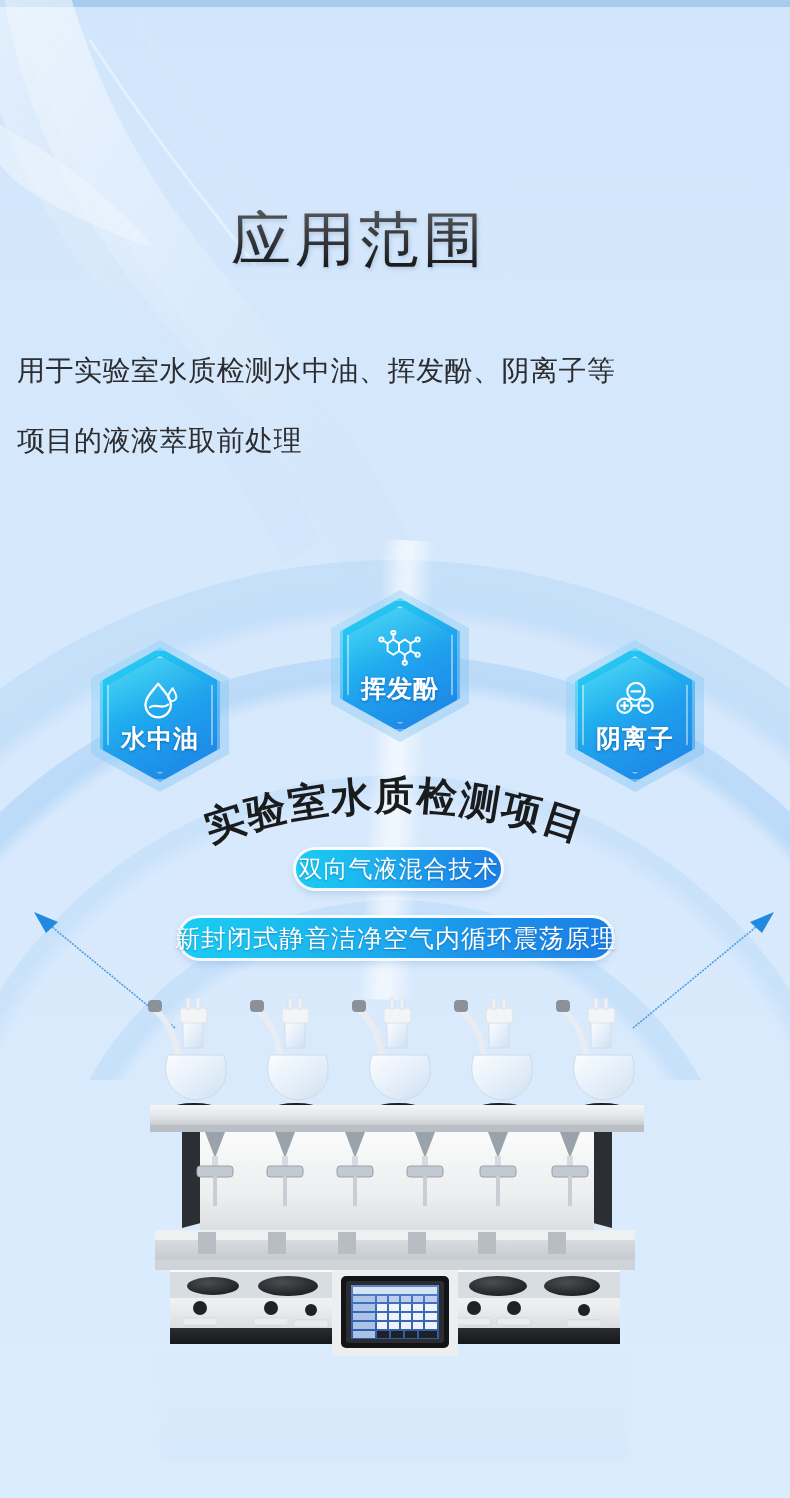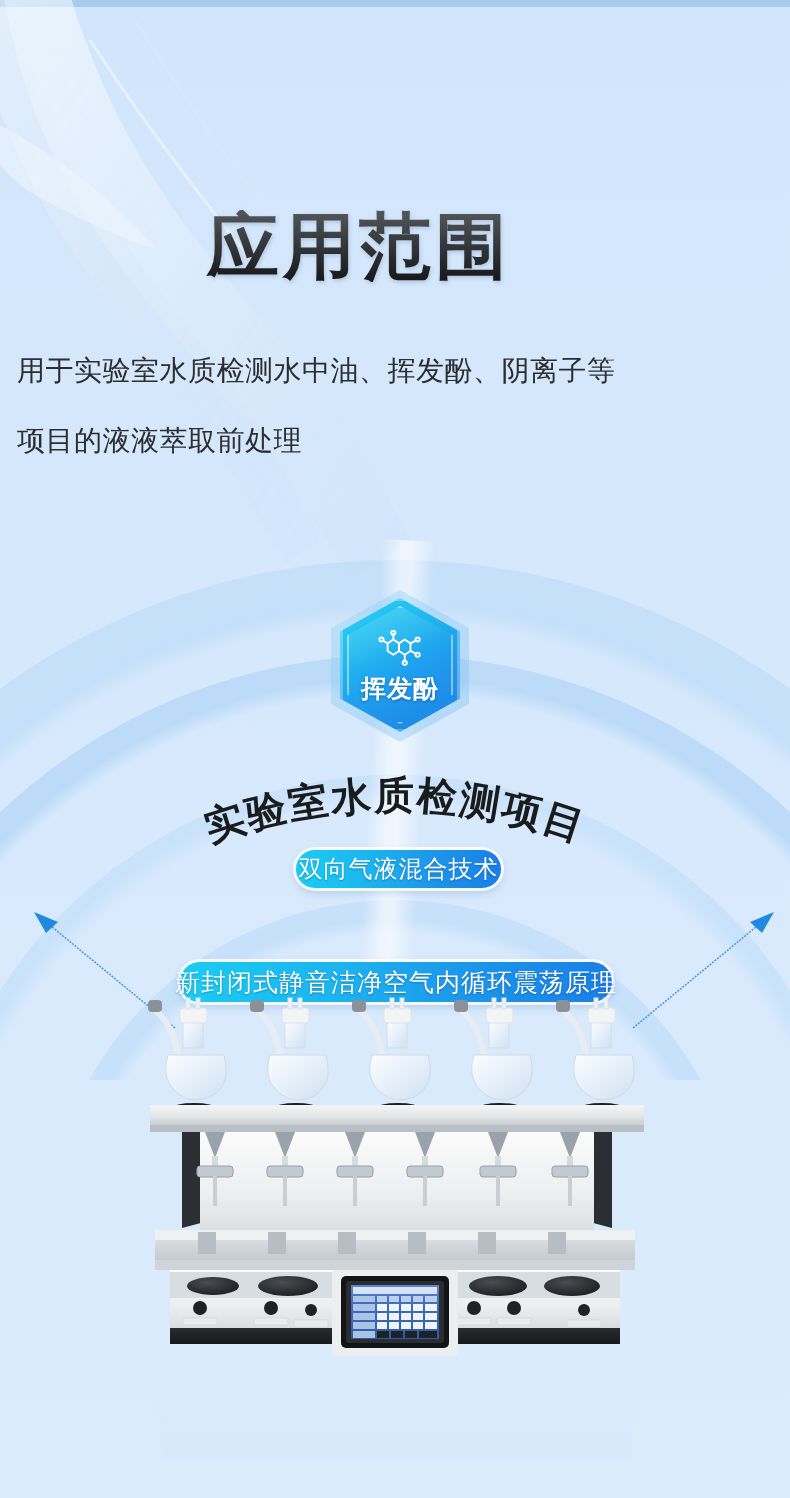--- a/index.html
+++ b/index.html
@@ -42,21 +42,21 @@
           background:radial-gradient(circle at 50% 50%, rgba(255,255,255,0) 64%, rgba(183,217,248,.55) 67%, rgba(210,233,253,.25) 100%); }
 
   
   .streak { position:absolute; left:370px; top:540px; width:54px; height:460px;
             background:linear-gradient(90deg, rgba(255,255,255,0) 0%, rgba(255,255,255,.55) 35%, rgba(255,255,255,.62) 55%, rgba(255,255,255,0) 100%);
             transform:rotate(3deg); pointer-events:none; }
 
   
   .title {
     position:absolute; top:210px; left:0; width:718px; text-align:center;
-    font-size:72px; font-weight:bold; letter-spacing:4px; line-height:1;
+    font-size:60px; font-weight:normal; letter-spacing:4px; line-height:1;
     background:linear-gradient(180deg,#55575a 0%, #3c3d40 38%, #161719 100%);
     -webkit-background-clip:text; background-clip:text;
     color:transparent; -webkit-text-fill-color:transparent;
     filter:drop-shadow(1px 2px 2px rgba(80,110,150,.28));
   }
   .subtitle {
     position:absolute; top:350px; left:17px; width:790px; text-align:left;
     font-size:28px; line-height:1.5; color:#2c2d30; letter-spacing:.5px;
   }
   .subtitle .l2 { display:block;margin-top:28px; }
@@ -111,21 +111,21 @@
 
   
   .pill {
     position:absolute; display:flex; align-items:center; justify-content:center;
     border-radius:999px; color:#fff; font-weight:normal; white-space:nowrap;
     background:linear-gradient(90deg,#19cdf2 0%, #1cb5ef 35%, #1c93ea 70%, #1a7fe6 100%);
     box-shadow:0 0 0 3px rgba(255,255,255,.85), 0 4px 10px rgba(40,110,180,.28);
     text-shadow:0 1px 2px rgba(10,60,120,.40);
   }
   #pill-1 { left:296px; top:850px; width:205px; height:38px; font-size:24px; letter-spacing:1px; }
-  #pill-2 { left:180px; top:962px; width:432px; height:40px; font-size:25px; letter-spacing:1px; }
+  #pill-2 { left:180px; top:918px; width:432px; height:40px; font-size:25px; letter-spacing:1px; }
 
   
   .arrow { position:absolute; pointer-events:none; }
   #arrow-left  { left:20px;  top:900px; width:160px; height:130px; }
   #arrow-right { left:628px; top:900px; width:160px; height:130px; }
 
   
   .machine { position:absolute; left:0; top:960px; width:790px; height:460px; }
 
   
@@ -168,20 +168,33 @@
   </div>
 
   <div class="dome-wrap">
     <div class="arc arc1"></div>
     <div class="arc arc2"></div>
     <div class="arc arc3"></div>
     <div class="arc arc4"></div>
   </div>
   <div class="streak"></div>
 
+  <div class="hex" id="hex-oil">
+    <div class="halo"></div>
+    <div class="body"></div>
+    <div class="inner-line"></div>
+    <div class="content">
+      <svg class="ico" viewBox="0 0 48 44">
+        <path d="M22 4 C14 14 8 20 8 27 a14 14 0 0 0 28 0 C36 20 30 14 22 4 Z" fill="none" stroke="#ffffff" stroke-width="2.6" stroke-linejoin="round"></path>
+        <path d="M13 30 C18 25 27 33 33 27" fill="none" stroke="#ffffff" stroke-width="2.4" stroke-linecap="round"></path>
+        <path d="M38 9 C35 13 33 16 33 18.5 a4.5 4.5 0 0 0 9 0 C42 16 40 13 38 9 Z" fill="none" stroke="#ffffff" stroke-width="2.2" stroke-linejoin="round"></path>
+      </svg>
+      <span class="lbl">水中油</span>
+    </div>
+  </div>
 
   <div class="hex" id="hex-phenol">
     <div class="halo"></div>
     <div class="body"></div>
     <div class="inner-line"></div>
     <div class="content">
       <svg class="ico" viewBox="0 0 54 42" style="width:52px;height:40px">
         <g fill="none" stroke="#ffffff" stroke-width="2" stroke-linejoin="round" stroke-linecap="round">
           <polygon points="14,14 20,10 26,14 26,22 20,26 14,22"></polygon>
           <polygon points="26,14 32,10 38,14 38,22 32,26 26,22"></polygon>
@@ -194,20 +207,42 @@
           <line x1="32" y1="26" x2="32" y2="33"></line>
           <circle cx="32" cy="34.5" r="2.2"></circle>
           <line x1="38" y1="22" x2="44" y2="25"></line>
           <circle cx="45.5" cy="26" r="2.2"></circle>
         </g>
       </svg>
       <span class="lbl">挥发酚</span>
     </div>
   </div>
 
+  <div class="hex" id="hex-anion">
+    <div class="halo"></div>
+    <div class="body"></div>
+    <div class="inner-line"></div>
+    <div class="content">
+      <svg class="ico" viewBox="0 0 48 42">
+        <g fill="none" stroke="#ffffff" stroke-width="2.3" stroke-linecap="round">
+          <circle cx="25" cy="12" r="9"></circle>
+          <line x1="20.5" y1="12" x2="29.5" y2="12"></line>
+          <circle cx="13" cy="27" r="7.5"></circle>
+          <line x1="9.5" y1="27" x2="16.5" y2="27"></line>
+          <line x1="13" y1="23.5" x2="13" y2="30.5"></line>
+          <circle cx="35" cy="27" r="7.5"></circle>
+          <line x1="31.5" y1="27" x2="38.5" y2="27"></line>
+          <line x1="19.5" y1="19.5" x2="16.5" y2="22"></line>
+          <line x1="30.5" y1="19.5" x2="33" y2="22"></line>
+          <line x1="20.5" y1="27" x2="27.5" y2="27"></line>
+        </g>
+      </svg>
+      <span class="lbl">阴离子</span>
+    </div>
+  </div>
 
   <div class="curved">
     <svg width="790" height="120" viewBox="0 0 790 120">
       <defs>
         <path id="arcpath" d="M 170 118 Q 395 20 620 118" fill="none"></path>
       </defs>
       <text>
         <textPath href="#arcpath" startOffset="50%" text-anchor="middle">实验室水质检测项目</textPath>
       </text>
     </svg>

